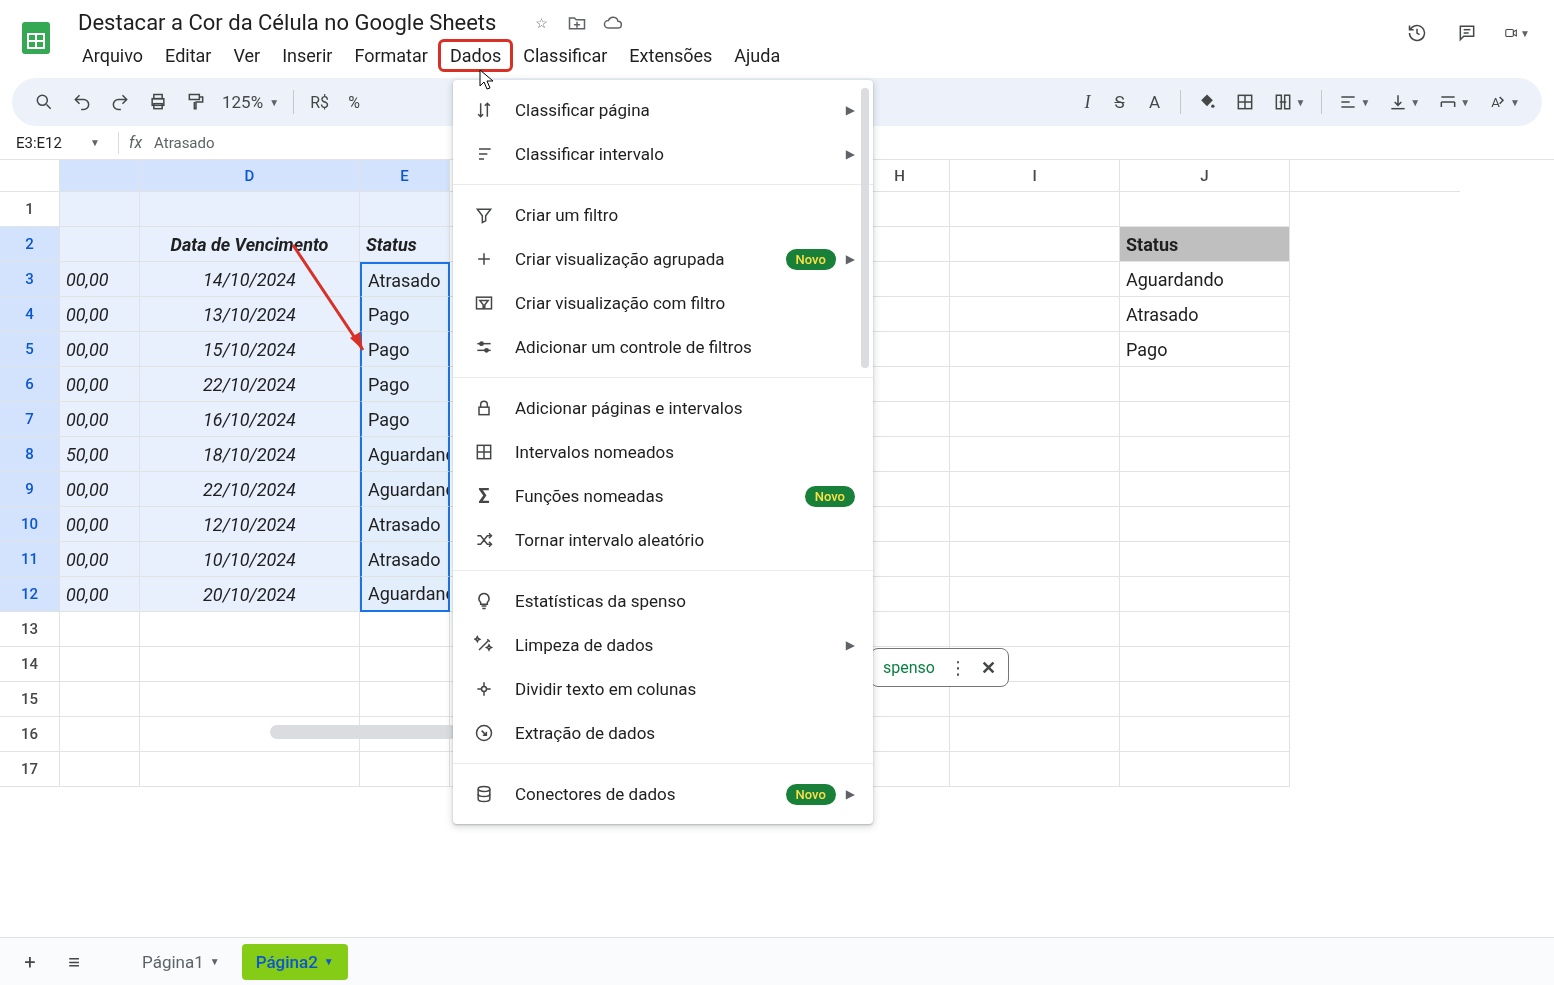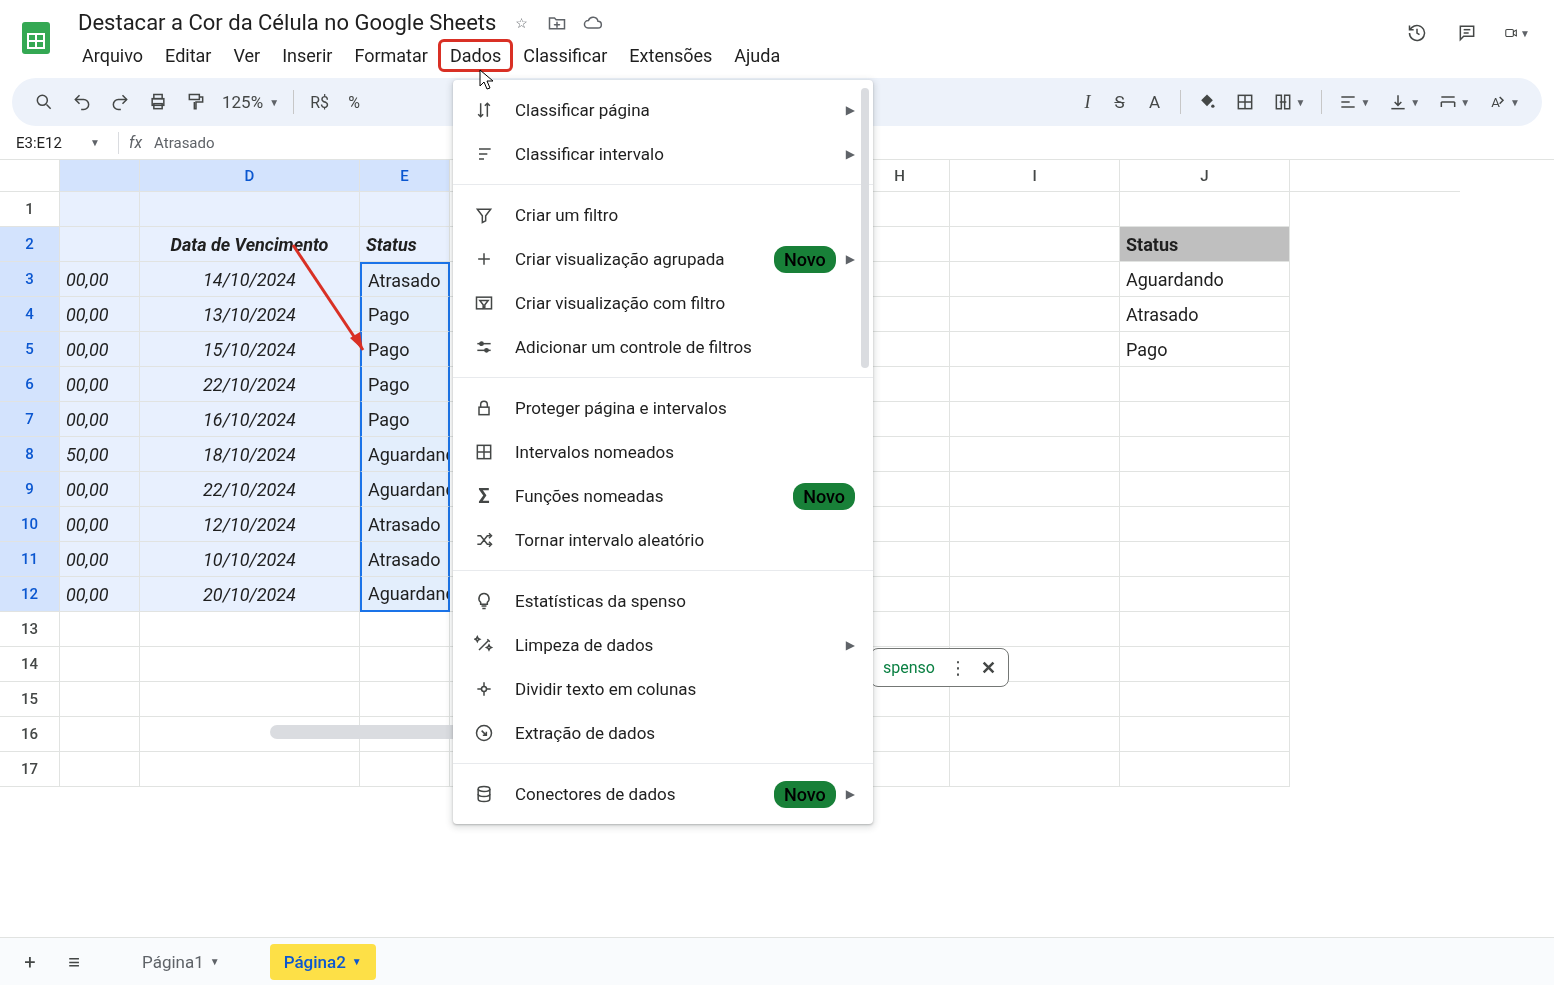--- a/index.html
+++ b/index.html
@@ -4,21 +4,21 @@
 <style>
 * { margin: 0; padding: 0; box-sizing: border-box; font-family: 'Google Sans', Roboto, Arial, sans-serif; }
 body { background: #fff; font-size: 14px; color: #1f1f1f; overflow: hidden; width: 1554px; height: 985px; }
 
 
 .header { padding: 8px 16px 0 16px; display: flex; align-items: flex-start; }
 .logo-wrap { width: 56px; padding-top: 10px; }
 .logo { width: 40px; height: 40px; background: #fff; border-radius: 4px; display: flex; align-items: center; justify-content: center; }
 .logo svg { width: 40px; height: 40px; }
 .title-area { flex: 1; }
-.title-row { display: flex; align-items: center; gap: 8px; }
+.title-row { display: flex; align-items: center; gap: 28px; }
 .doc-title { font-size: 22px; font-weight: 400; color: #1f1f1f; padding: 2px 6px; }
 .title-icons { display: flex; gap: 14px; color: #5f6368; }
 .title-icons .ic { width: 22px; height: 22px; cursor: pointer; display: flex; align-items: center; justify-content: center; }
 .menubar { display: flex; gap: 2px; margin-top: 4px; }
 .menu-item { padding: 4px 10px; font-size: 18px; color: #1f1f1f; cursor: pointer; border-radius: 4px; }
 .menu-item.active { outline: 3px solid #d93025; outline-offset: -1px; }
 .header-right { display: flex; gap: 24px; align-items: center; padding-top: 12px; padding-right: 8px; color: #444746; }
 .header-right .ic { width: 26px; height: 26px; cursor: pointer; display: flex; align-items: center; justify-content: center; }
 .dd-caret { font-size: 10px; margin-left: 2px; color: #5f6368; }
 
@@ -53,39 +53,39 @@
 
 .arrow { position: absolute; left: 288px; top: 80px; pointer-events: none; }
 .arrow svg { width: 90px; height: 130px; }
 
 
 .dropdown { position: absolute; left: 453px; top: 80px; width: 420px; background: #fff; border-radius: 4px; box-shadow: 0 2px 6px 2px rgba(60,64,67,.15), 0 1px 2px rgba(60,64,67,.3); padding: 8px 0; z-index: 100; }
 .dd-item { display: flex; align-items: center; height: 44px; padding: 0 18px; cursor: pointer; font-size: 17px; color: #1f1f1f; position: relative; }
 .dd-item.highlight { outline: 3px solid #d93025; outline-offset: -3px; }
 .dd-icon { width: 26px; margin-right: 18px; color: #444746; display: flex; align-items: center; justify-content: center; font-size: 18px; }
 .dd-label { flex: 1; }
-.dd-badge { background: #188038; color: #000000; font-size: 18px; font-weight: 500; padding: 3px 10px; border-radius: 12px; margin-left: 8px; }
+.dd-badge { background: #188038; color: #fde047; font-size: 13px; font-weight: 500; padding: 3px 10px; border-radius: 12px; margin-left: 8px; }
 .dd-arrow { color: #5f6368; font-size: 12px; margin-left: 10px; }
 .dd-sep { height: 1px; background: #e8eaed; margin: 8px 0; }
 .dd-scroll { position: absolute; right: 2px; top: 8px; bottom: 8px; width: 10px; }
 .dd-scroll-thumb { position: absolute; top: 0; width: 8px; height: 280px; background: #dadce0; border-radius: 4px; }
 
 
 .chip-behind { position: absolute; left: 870px; top: 648px; background: #fff; border: 1px solid #747775; border-radius: 8px; padding: 8px 12px; display: flex; align-items: center; gap: 14px; font-size: 16px; color: #0b8043; z-index: 50; }
 .chip-behind .kebab { color: #444746; font-size: 18px; cursor: pointer; }
 .chip-behind .close { color: #444746; font-size: 18px; cursor: pointer; font-weight: bold; }
 
 
 .cursor-img { position: absolute; left: 478px; top: 68px; z-index: 200; font-size: 18px; }
 
 
 .tabs { position: absolute; bottom: 0; left: 0; right: 0; height: 48px; background: #f9fbfd; border-top: 1px solid #e1e3e1; display: flex; align-items: center; padding: 0 12px; gap: 8px; }
 .tabs .tb-btn { width: 36px; height: 36px; display: flex; align-items: center; justify-content: center; cursor: pointer; color: #444746; font-size: 20px; border-radius: 4px; }
 .tab { padding: 8px 14px; font-size: 17px; color: #5f6368; cursor: pointer; display: flex; align-items: center; gap: 6px; border-radius: 4px; }
-.tab.active { color: #0b57d0; font-weight: 500; background: #fde047; margin-left: 28px; }
+.tab.active { color: #0b57d0; font-weight: 500; background: #84cc16; }
 .tab .caret { font-size: 10px; }
 
 
 .hscroll { position: absolute; bottom: 48px; left: 270px; width: 240px; height: 14px; background: #dadce0; border-radius: 7px; }
 
 .svg-ic { width: 20px; height: 20px; stroke: currentColor; fill: none; stroke-width: 1.8; }
 </style>
 </head>
 <body>
 
@@ -525,21 +525,21 @@
         <span class="dd-label">Adicionar um controle de filtros</span>
       </div>
       <div class="dd-sep"></div>
       <div class="dd-item">
         <span class="dd-icon">
           <svg class="svg-ic" viewBox="0 0 24 24">
             <rect x="6" y="11" width="12" height="9"></rect>
             <path d="M8 11V8a4 4 0 0 1 8 0v3"></path>
           </svg>
         </span>
-        <span class="dd-label">Proteger página e intervalos</span>
+        <span class="dd-label">Adicionar páginas e intervalos</span>
       </div>
       <div class="dd-item">
         <span class="dd-icon">
           <svg class="svg-ic" viewBox="0 0 24 24">
             <rect x="4" y="4" width="16" height="16"></rect>
             <line x1="4" y1="12" x2="20" y2="12"></line>
             <line x1="12" y1="4" x2="12" y2="20"></line>
           </svg>
         </span>
         <span class="dd-label">Intervalos nomeados</span>

